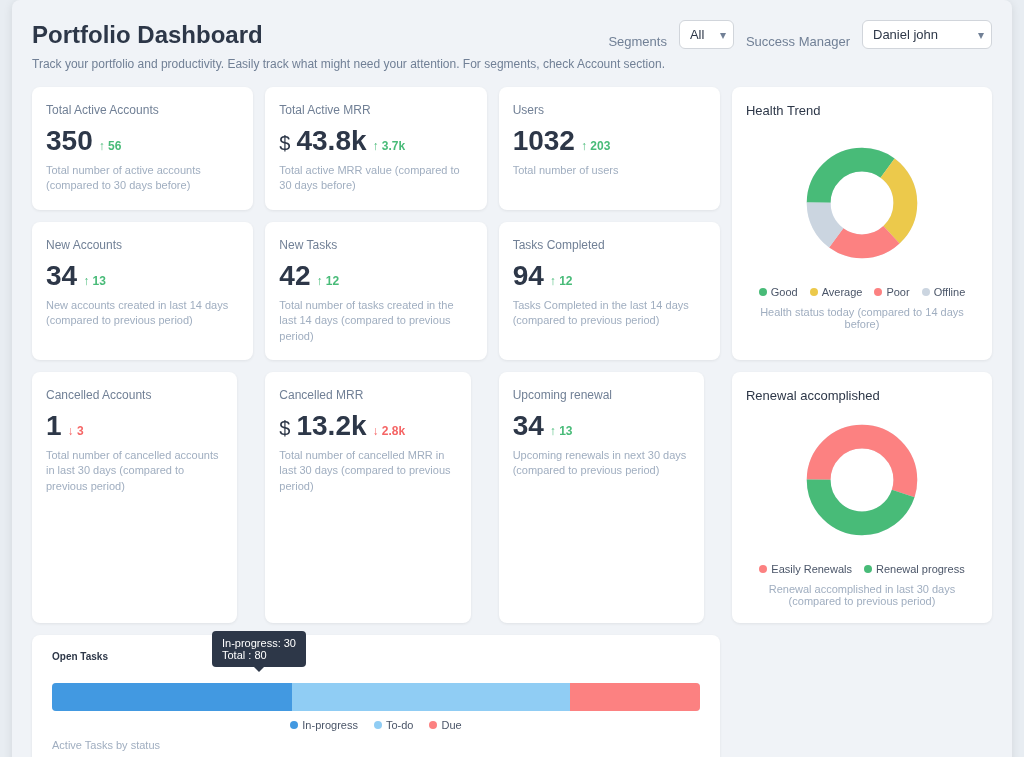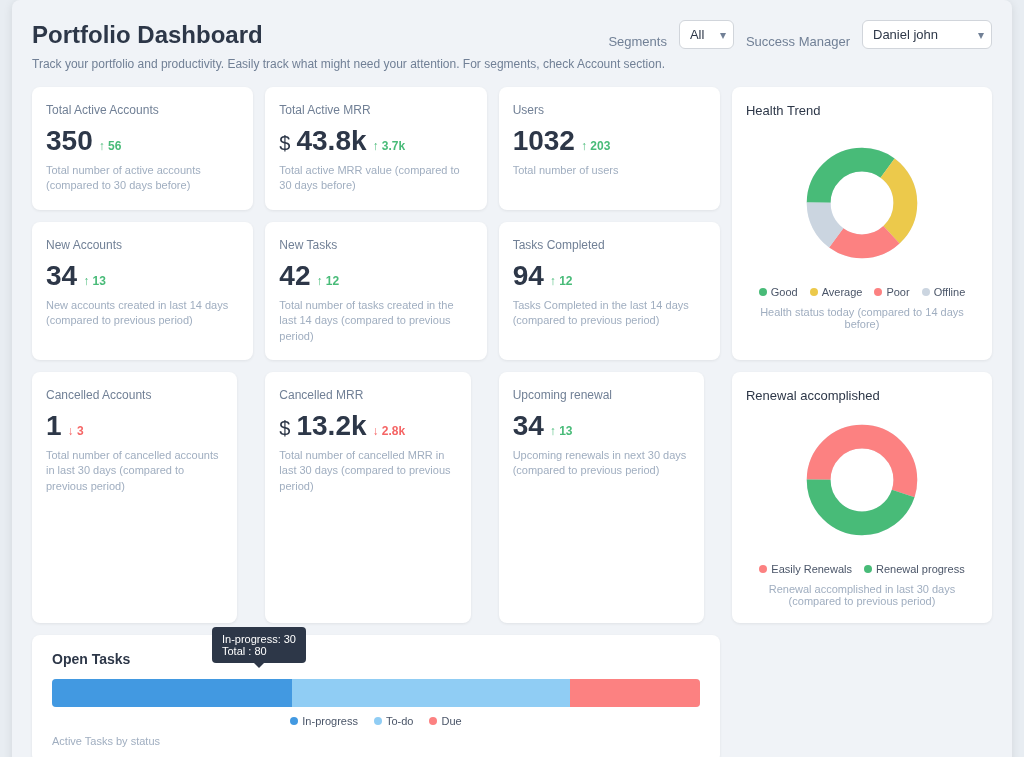--- a/index.html
+++ b/index.html
@@ -174,24 +174,24 @@
       font-weight: 500;
       margin-bottom: 4px;
     }
     .open-tasks-card {
       background: white;
       border-radius: 8px;
       padding: 16px 20px;
       box-shadow: 0 1px 3px rgba(0,0,0,0.07);
     }
     .tasks-title {
-      font-size: 14px;
+      font-size: 10px;
       font-weight: 600;
       color: #2d3748;
-      margin-bottom: 12px;
+      margin-bottom: 21px;
     }
     .bar-area {
       position: relative;
       margin-bottom: 8px;
     }
     .bar-track {
       width: 100%;
       height: 28px;
       border-radius: 4px;
       background: #e2e8f0;

